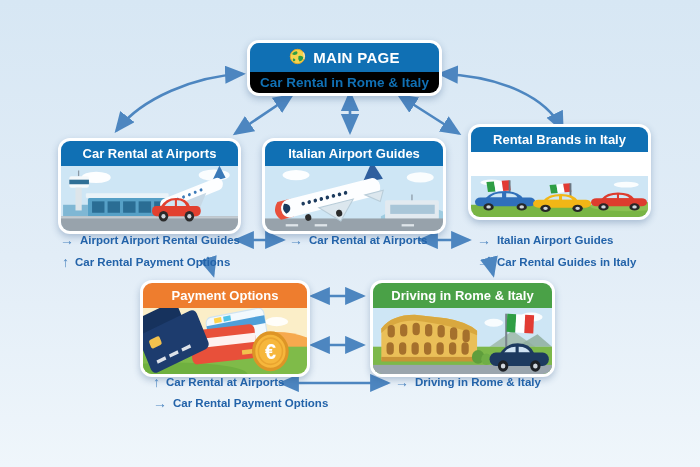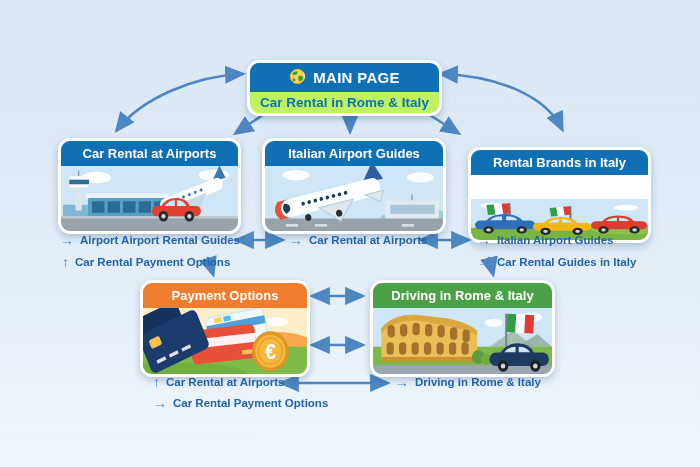--- a/index.html
+++ b/index.html
@@ -10,21 +10,21 @@
   .node{position:absolute;border:3px solid #fff;border-radius:12px;overflow:hidden;
         background:#fff;display:flex;flex-direction:column;
         box-shadow:0 3px 7px rgba(40,80,130,.30);}
   .node-header{background:#1070b4;color:#fff;font-weight:bold;font-size:13px;
                text-align:center;padding:5px 2px;line-height:15px;flex:0 0 auto;}
   .node-header.orange{background:#ee7d2e;}
   .node-header.green{background:#4aa147;}
   .main-header{display:flex;align-items:center;justify-content:center;gap:7px;
                font-size:15px;letter-spacing:.3px;padding:5px 0;}
   .main-body{flex:1;display:flex;align-items:center;justify-content:center;
-             color:#1070b4;font-weight:bold;font-size:13.5px;background:#bef264;}
+             color:#1070b4;font-weight:bold;font-size:13.5px;background:#000000;}
   .illu{flex:1;min-height:0;}
   .illu svg{display:block;width:100%;height:100%;}
   .link{position:absolute;display:inline-flex;align-items:center;gap:6px;
         font-weight:bold;font-size:11.5px;color:#2363a9;white-space:nowrap;cursor:pointer;}
   .glyph{color:#4d86c0;font-size:14px;line-height:11px;font-weight:bold;}
 </style>
 </head>
 <body>
 
 <div class="stage">
@@ -47,21 +47,21 @@
       <path d="M 237 240 L 282 240" marker-start="url(#ahs)" marker-end="url(#ah)"></path>
       <path d="M 421 240 L 468 240" marker-start="url(#ahs)" marker-end="url(#ah)"></path>
       <path d="M 208 258 L 213 274" marker-end="url(#ah)"></path>
       <path d="M 489 258 L 493 274" marker-end="url(#ah)"></path>
       <path d="M 313 296 L 362 296" marker-start="url(#ahs)" marker-end="url(#ah)"></path>
       <path d="M 313 345 L 362 345" marker-start="url(#ahs)" marker-end="url(#ah)"></path>
       <path d="M 282 383 L 387 383" marker-start="url(#ahs)" marker-end="url(#ah)"></path>
     </g>
   </svg>
 
-  <div class="node" style="left:247px;top:40px;width:189px;height:50px;margin-top:20px;">
+  <div class="node" style="left:247px;top:40px;width:189px;height:50px;">
     <div class="node-header main-header">
       <span>
         <svg width="17" height="17" viewBox="0 0 17 17">
           <circle cx="8.5" cy="8.5" r="7.2" fill="#f6d44d" stroke="#e3a82b" stroke-width="1"></circle>
           <path d="M3 6 Q5 3 8 3.4 Q9.5 5 7.5 6.5 Q5 7.5 3 6 z" fill="#2f9e44"></path>
           <path d="M9.5 8 Q13 7 14.5 9.5 Q13.5 13 10.5 13.5 Q8.5 11 9.5 8 z" fill="#2f9e44"></path>
           <path d="M4 10.5 Q6 10 6.5 12 Q5.5 13.8 4.2 13 Q3.5 11.5 4 10.5 z" fill="#2f9e44"></path>
           <path d="M14.5 4.5 A 8.2 8.2 0 0 1 14.8 11" fill="none" stroke="#fff" stroke-width="1.1" opacity=".7"></path>
         </svg>
       </span>
@@ -144,21 +144,21 @@
             <circle cx="56" cy="7" r="1.7" fill="#1d3b5e"></circle>
           <circle cx="62" cy="7" r="1.7" fill="#1d3b5e"></circle>
             <circle cx="68" cy="7" r="1.7" fill="#1d3b5e"></circle>
           <circle cx="28" cy="20" r="3" fill="#2b2b2b"></circle>
             <circle cx="58" cy="23" r="3" fill="#2b2b2b"></circle>
         </g>
       </svg>
     </div>
   </div>
 
-  <div class="node" style="left:468px;top:147px;width:177px;height:90px;gap:24px;">
+  <div class="node" style="left:468px;top:124px;width:177px;height:90px;gap:24px;">
     <div class="node-header">Rental Brands in Italy</div>
     <div class="illu">
       <svg viewBox="0 0 171 57" preserveAspectRatio="none">
         <rect width="171" height="57" fill="#cee6f5"></rect>
         <ellipse cx="20" cy="9" rx="11" ry="4" fill="#fff" opacity=".9"></ellipse>
         <ellipse cx="150" cy="12" rx="12" ry="4" fill="#fff" opacity=".9"></ellipse>
         <rect x="0" y="40" width="171" height="17" fill="#79b544"></rect>
         <ellipse cx="150" cy="42" rx="35" ry="7" fill="#8cc152"></ellipse>
         <g transform="rotate(-6 37 8)">
           <rect x="15" y="6" width="7.4" height="14" fill="#2f9e44"></rect>

